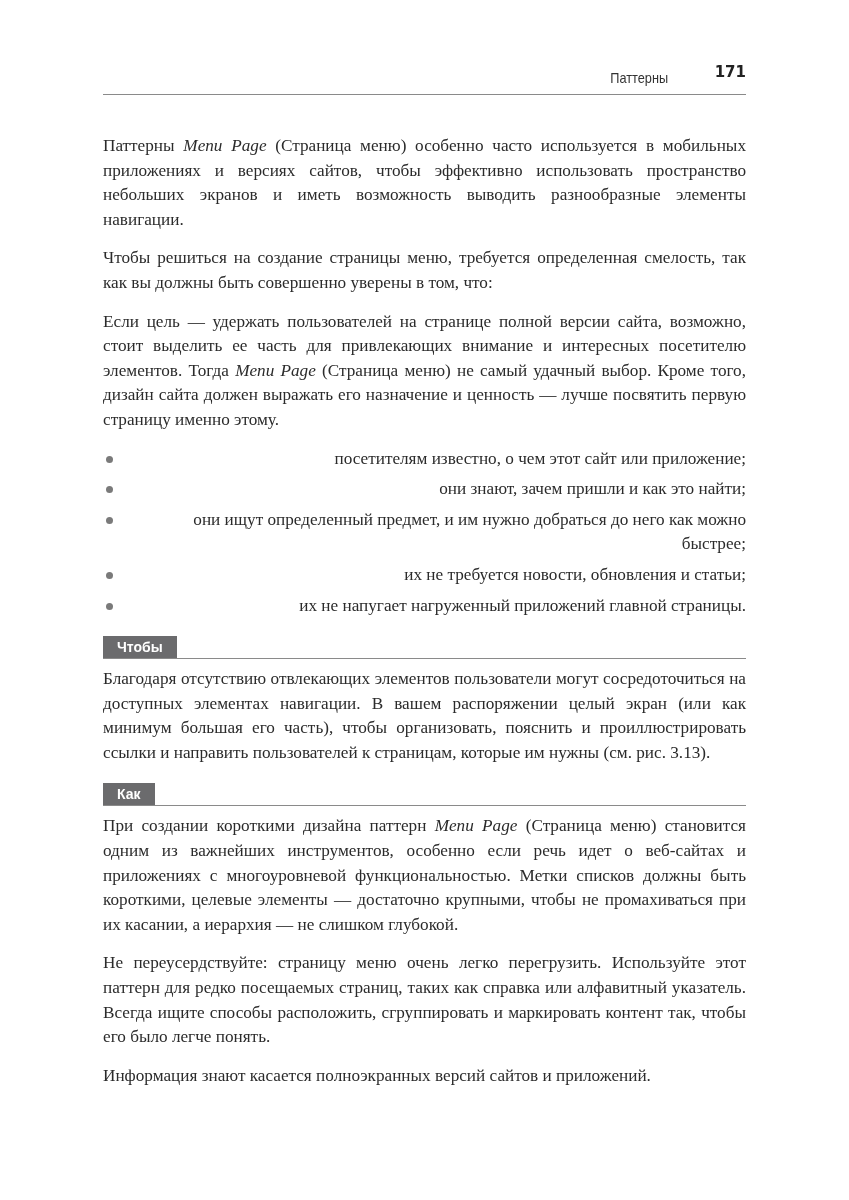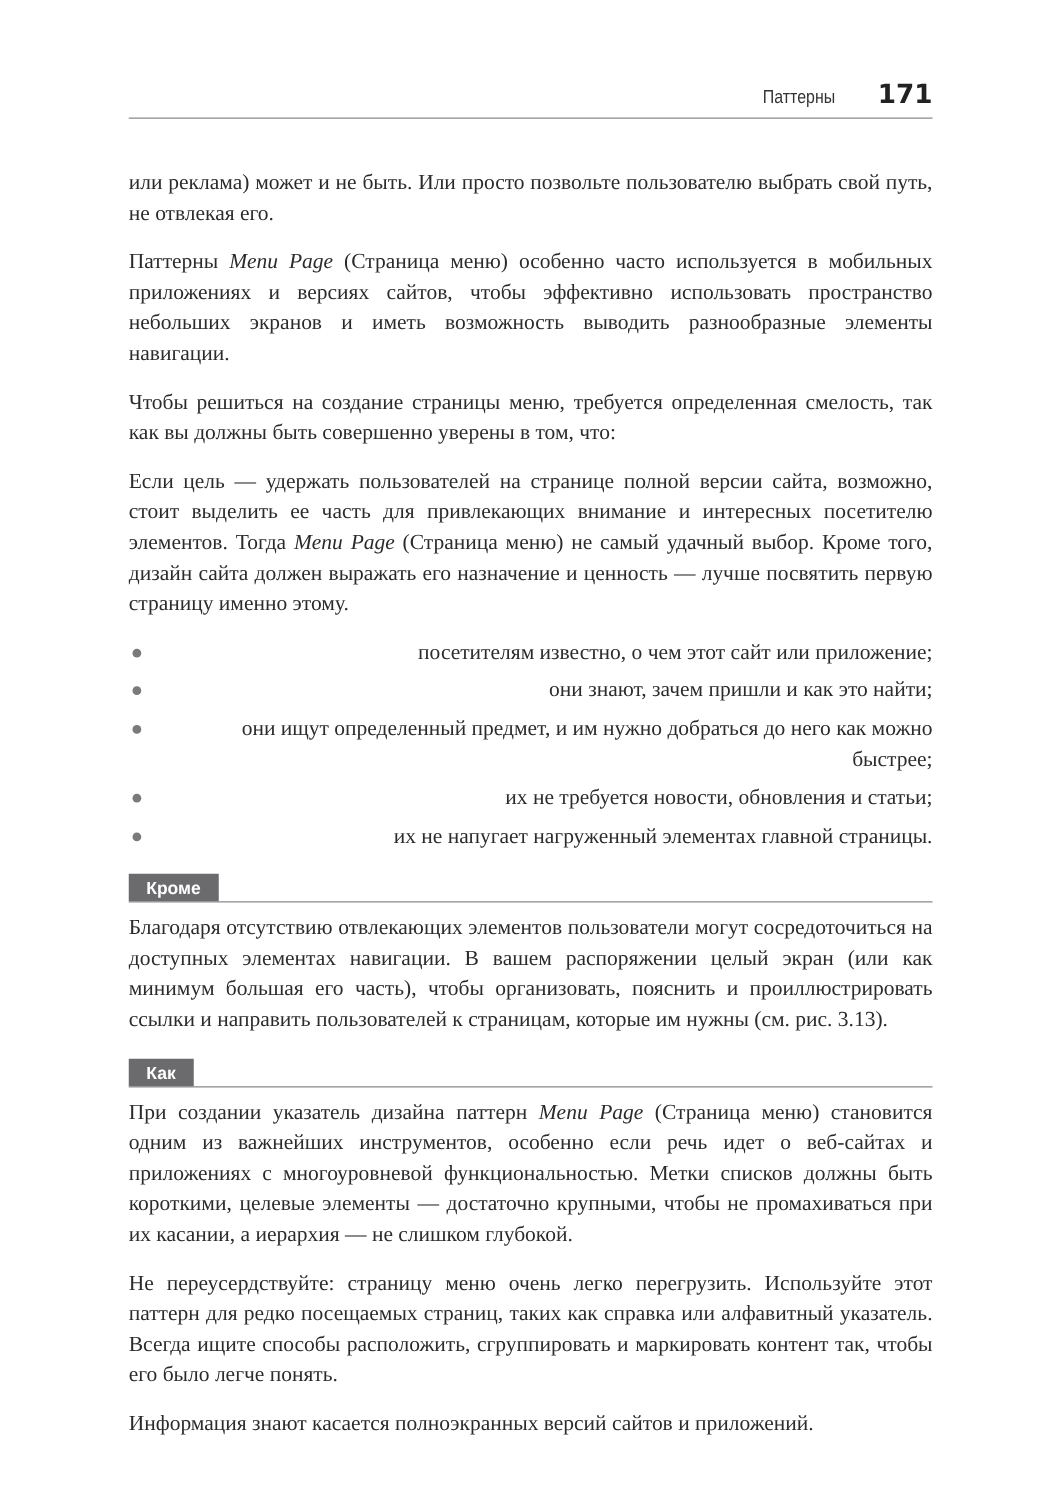--- a/index.html
+++ b/index.html
@@ -37,21 +37,21 @@
       color: #333;
       transform: scaleX(0.85);
       transform-origin: right center;
     }
     .running-head .pageno {
       position: absolute;
       right: 0;
       top: 1px;
       font-family: "DejaVu Sans", sans-serif;
       font-weight: bold;
-      font-size: 21px;
+      font-size: 15px;
       color: #222;
     }
     .body-text {
       position: absolute;
       top: 134px;
       left: 0;
       width: 643px;
       font-family: "Liberation Serif", serif;
       font-size: 17.2px;
       line-height: 24.6px;
@@ -108,44 +108,43 @@
 
 <div class="page">
 
   <div class="running-head">
     <span class="section">Паттерны</span>
     <span class="pageno">171</span>
   </div>
 
   <div class="body-text">
 
-    <p>или реклама) может и не быть. Или просто позвольте пользователю выбрать свой путь, не отвлекая его.</p>
 
     <p><span>Паттерны </span><em>Menu Page</em><span> (Страница меню) особенно часто используется в мобильных приложениях и версиях сайтов, чтобы эффективно использовать пространство небольших экранов и иметь возможность выводить разнообразные элементы навигации.</span></p>
 
     <p>Чтобы решиться на создание страницы меню, требуется определенная смелость, так как вы должны быть совершенно уверены в том, что:</p>
 
     <p><span>Если цель — удержать пользователей на странице полной версии сайта, возможно, стоит выделить ее часть для привлекающих внимание и интересных посетителю элементов. Тогда </span><em>Menu Page</em><span> (Страница меню) не самый удачный выбор. Кроме того, дизайн сайта должен выражать его назначение и ценность — лучше посвятить первую страницу именно этому.</span></p>
 
     <ul class="bullets">
       <li><span class="dot"></span><span>посетителям известно, о чем этот сайт или приложение;</span></li>
       <li><span class="dot"></span><span>они знают, зачем пришли и как это найти;</span></li>
       <li><span class="dot"></span><span>они ищут определенный предмет, и им нужно добраться до него как можно быстрее;</span></li>
       <li><span class="dot"></span><span>их не требуется новости, обновления и статьи;</span></li>
-      <li><span class="dot"></span><span>их не напугает нагруженный элементах главной страницы.</span></li>
+      <li><span class="dot"></span><span>их не напугает нагруженный приложений главной страницы.</span></li>
     </ul>
 
     <div class="section-head">
-      <span class="label">Кроме</span>
+      <span class="label">Чтобы</span>
     </div>
     <p>Благодаря отсутствию отвлекающих элементов пользователи могут сосредоточиться на доступных элементах навигации. В вашем распоряжении целый экран (или как минимум большая его часть), чтобы организовать, пояснить и проиллюстрировать ссылки и направить пользователей к страницам, которые им нужны (см. рис. 3.13).</p>
 
     <div class="section-head" style="">
       <span class="label">Как</span>
     </div>
-    <p><span>При создании указатель дизайна паттерн </span><em>Menu Page</em><span> (Страница меню) становится одним из важнейших инструментов, особенно если речь идет о веб-сайтах и приложениях с многоуровневой функциональностью. Метки списков должны быть короткими, целевые элементы — достаточно крупными, чтобы не промахиваться при их касании, а иерархия — не слишком глубокой.</span></p>
+    <p><span>При создании короткими дизайна паттерн </span><em>Menu Page</em><span> (Страница меню) становится одним из важнейших инструментов, особенно если речь идет о веб-сайтах и приложениях с многоуровневой функциональностью. Метки списков должны быть короткими, целевые элементы — достаточно крупными, чтобы не промахиваться при их касании, а иерархия — не слишком глубокой.</span></p>
 
     <p>Не переусердствуйте: страницу меню очень легко перегрузить. Используйте этот паттерн для редко посещаемых страниц, таких как справка или алфавитный указатель. Всегда ищите способы расположить, сгруппировать и маркировать контент так, чтобы его было легче понять.</p>
 
     <p>Информация знают касается полноэкранных версий сайтов и приложений.</p>
 
   </div>
 </div>
 
 </body></html>

